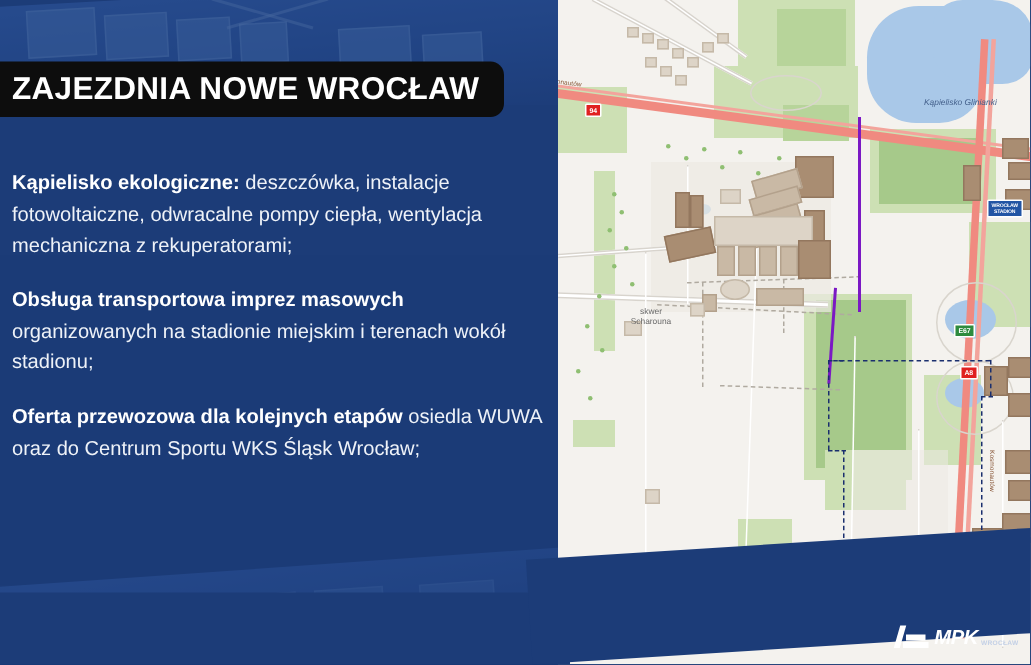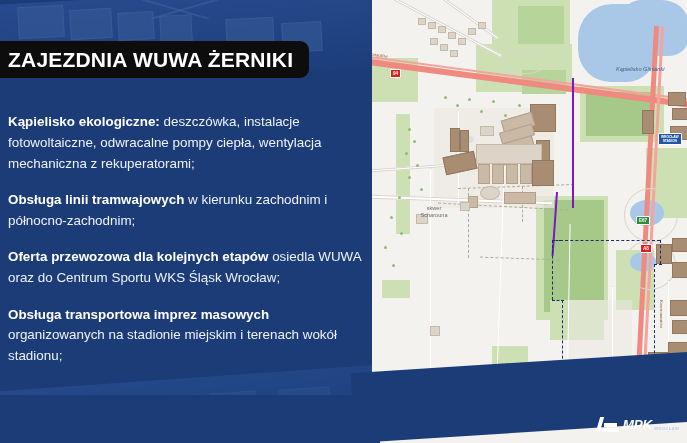--- a/index.html
+++ b/index.html
@@ -399,35 +399,32 @@
 
       <div class="maplabel" style="left:244px; top:66px; width:54px; white-space:normal;">Kąpielisko Glinianki</div>
       <div class="maplabel grey" style="left:42px; top:205px; width:40px; white-space:normal; text-align:center;">skwer Scharouna</div>
       <div class="maplabel" style="left:0px; top:383px; width:36px; white-space:normal; font-size:4.6px; line-height:5.6px;">K. Słąpowa ter Żernicki</div>
       <div class="roadlabel" style="left:-12px; top:52px; transform:rotate(7.6deg);">Kosmonautów</div>
       <div class="roadlabel" style="left:292px; top:300px; transform:rotate(90deg); transform-origin:left top;">Kosmonautów</div>
     </div>
   </div>
 
   <div class="title-box">
-    <span class="title-text">ZAJEZDNIA WUWA ŻERNIKI</span>
+    <span class="title-text">ZAJEZDNIA NOWE WROCŁAW</span>
   </div>
 
   <div class="body-text">
     <p class="para">
       <span class="lead">Kąpielisko ekologiczne:</span><span> deszczówka, instalacje fotowoltaiczne, odwracalne pompy ciepła, wentylacja mechaniczna z rekuperatorami;</span>
     </p>
     <p class="para">
-      <span class="lead">Obsługa linii tramwajowych</span><span> w kierunku zachodnim i północno-zachodnim;</span>
+      <span class="lead">Obsługa transportowa imprez masowych</span><span> organizowanych na stadionie miejskim i terenach wokół stadionu;</span>
     </p>
     <p class="para">
       <span class="lead">Oferta przewozowa dla kolejnych etapów</span><span> osiedla WUWA oraz do Centrum Sportu WKS Śląsk Wrocław;</span>
-    </p>
-    <p class="para">
-      <span class="lead">Obsługa transportowa imprez masowych</span><span> organizowanych na stadionie miejskim i terenach wokół stadionu;</span>
     </p>
   </div>
 
   <div class="banner-flat"></div>
   <div class="banner-diag"></div>
 
   <div class="logo">
     <div class="logo-mark">
       <div class="bar b1"></div>
       <div class="bar b2"></div>

